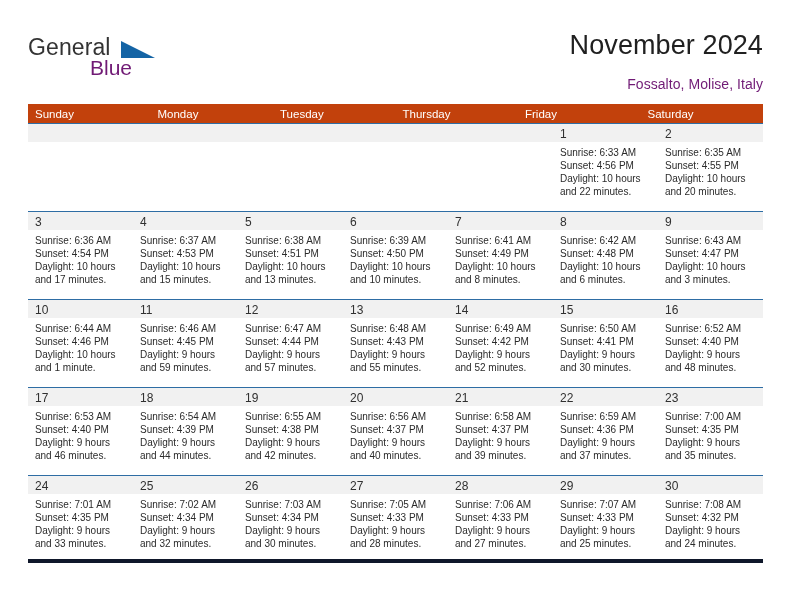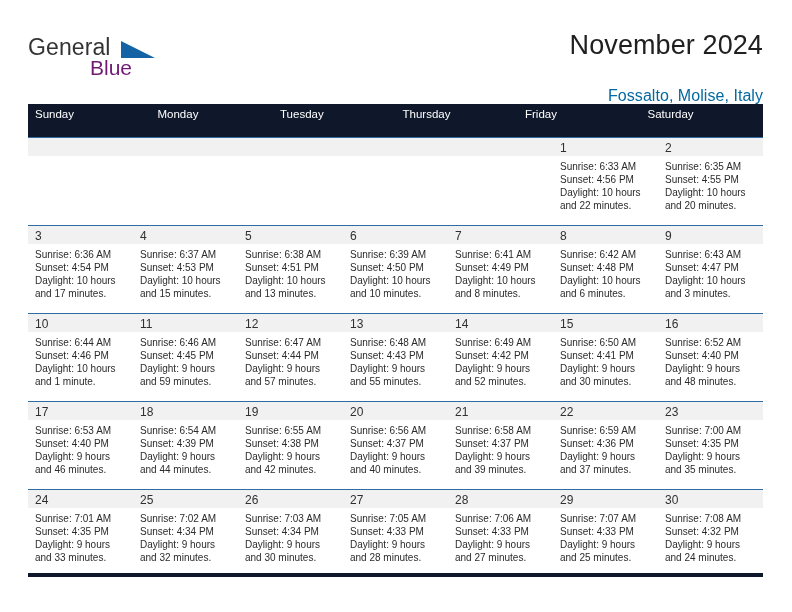--- a/index.html
+++ b/index.html
@@ -68,38 +68,38 @@
     text-align: right;
   }
   .cal-title {
     font-size: 27px;
     font-weight: normal;
     color: #202020;
     line-height: 34px;
     letter-spacing: 0.1px;
   }
   .cal-subtitle {
-    font-size: 16px;
-    color: #0369a1;
+    font-size: 14px;
+    color: #701a75;
     line-height: 20px;
-    margin-top: 24px;
+    margin-top: 12px;
     letter-spacing: 0.05px;
   }
 
   
   .calendar {
     position: absolute;
     left: 28px;
     top: 104px;
     width: 735px;
   }
   .weekday-row {
     display: flex;
-    background: #0f172a;
-    height: 33px;
+    background: #c2410c;
+    height: 19px;
   }
   .weekday {
     flex: 1 1 0;
     color: #ffffff;
     font-size: 11.5px;
     line-height: 21px;
     padding-left: 7px;
     white-space: nowrap;
     overflow: hidden;
   }

